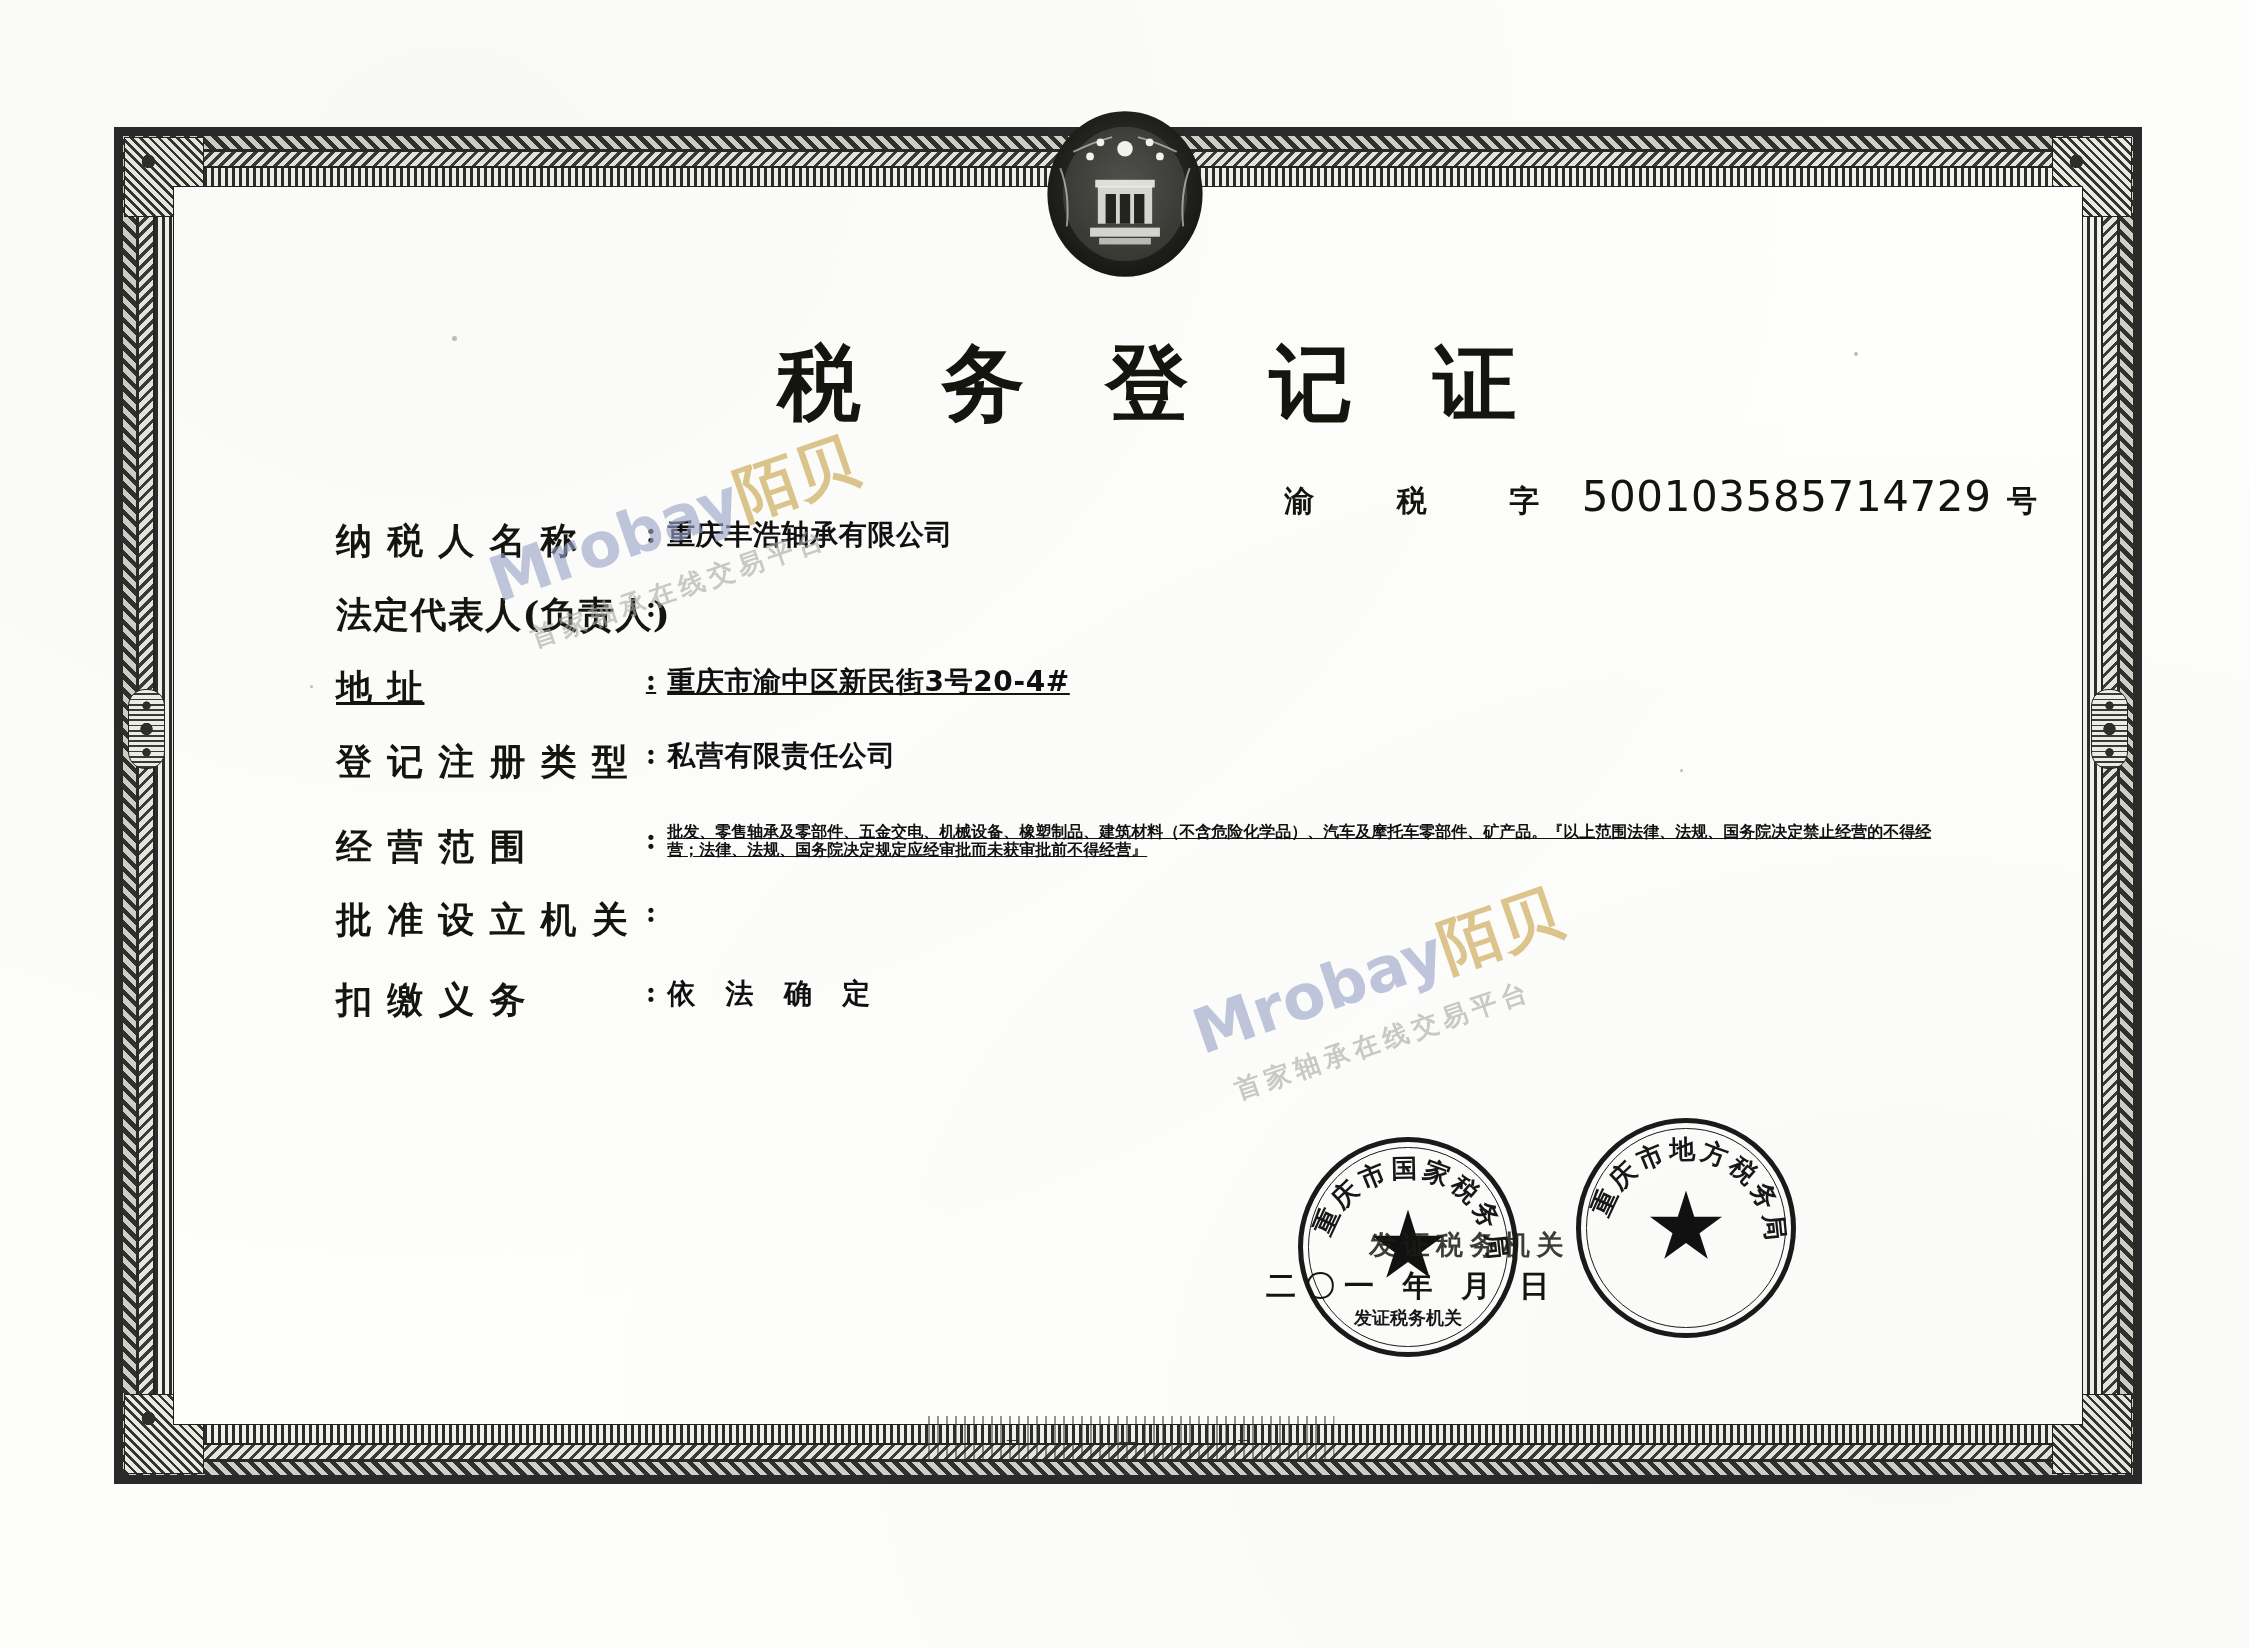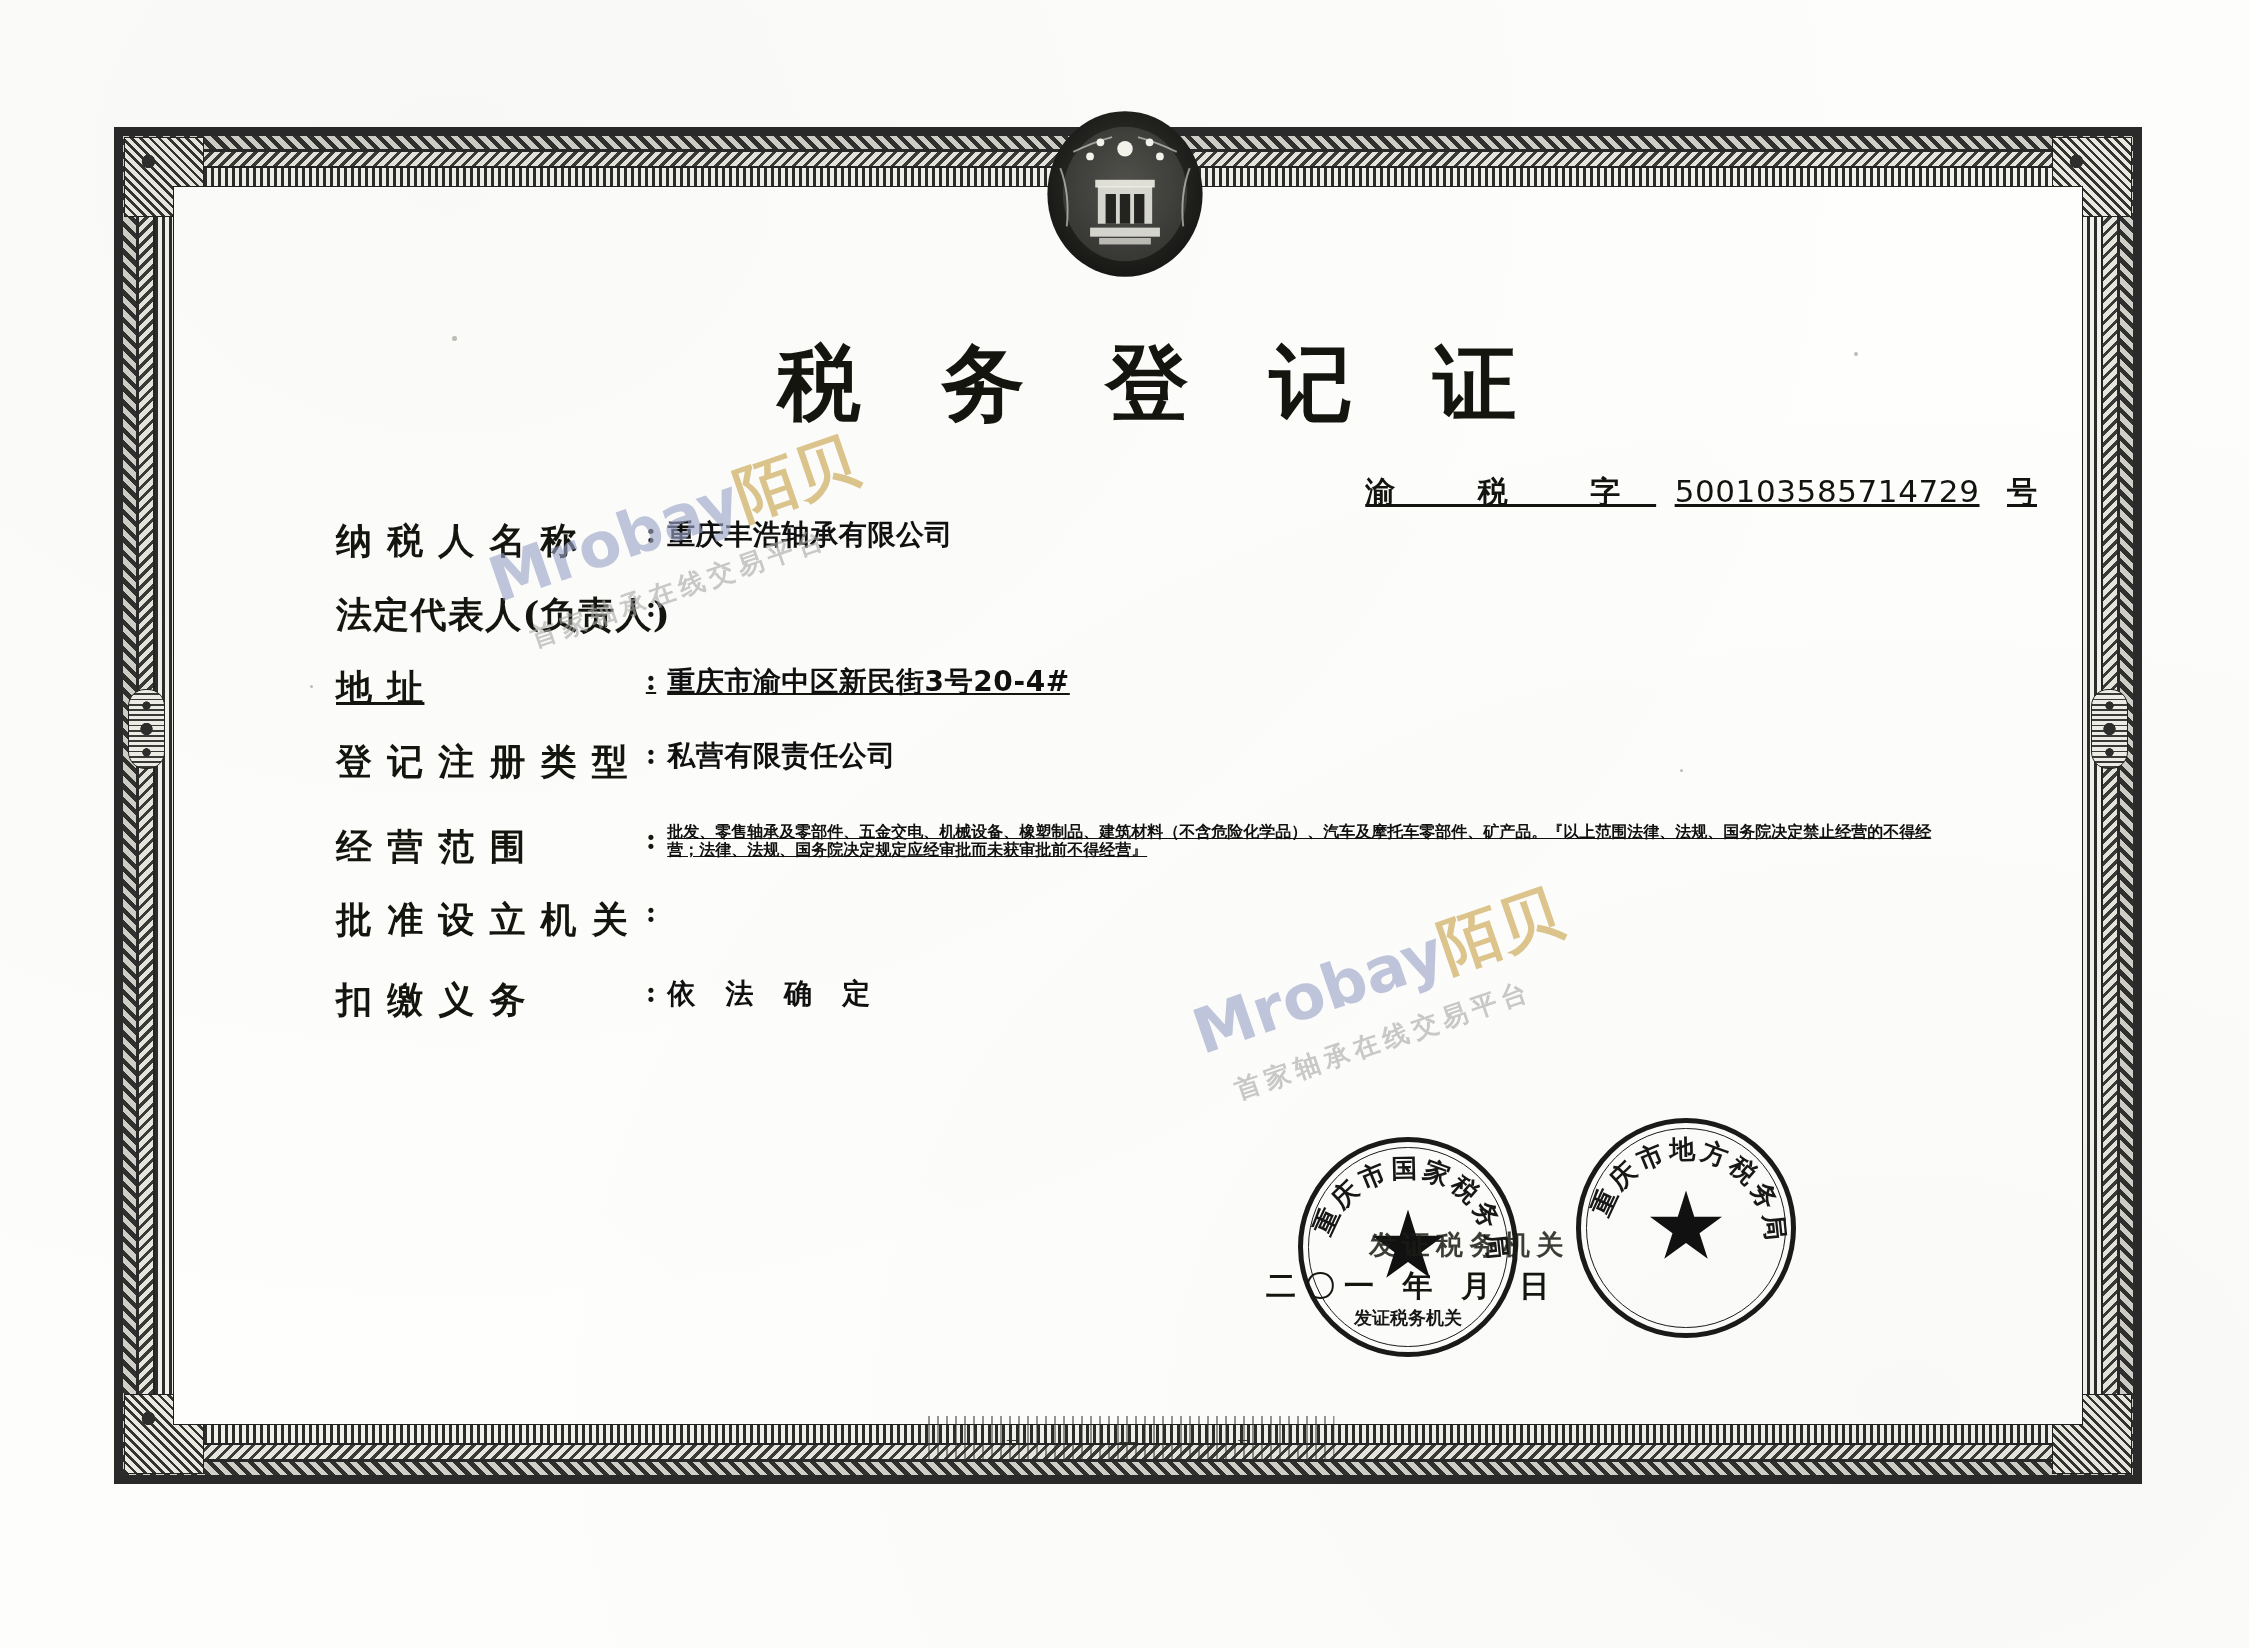--- a/index.html
+++ b/index.html
@@ -140,33 +140,32 @@
     padding-left: 44px;
   }
 
   
   .serial-row {
     position: absolute;
     right: 213px;
     top: 472px;
     display: flex;
     align-items: baseline;
-    gap: 12px;
+    gap: 0;
     font-family: "DejaVu Serif", "Liberation Serif", serif;
     color: #13130f;
     z-index: 5;
-    text-decoration: underline;
   }
   .serial-row .cn {
     font-size: 30px;
     font-weight: 700;
     letter-spacing: 36px;
   }
   .serial-row .num {
-    font-size: 31px;
+    font-size: 42px;
     font-weight: 400;
     letter-spacing: 0.6px;
     margin: 0 15.5px 0 6.5px;
     font-family: "DejaVu Sans", "Liberation Sans", sans-serif;
   }
   .serial-row .hao {
     font-size: 30px;
     font-weight: 700;
   }
 

